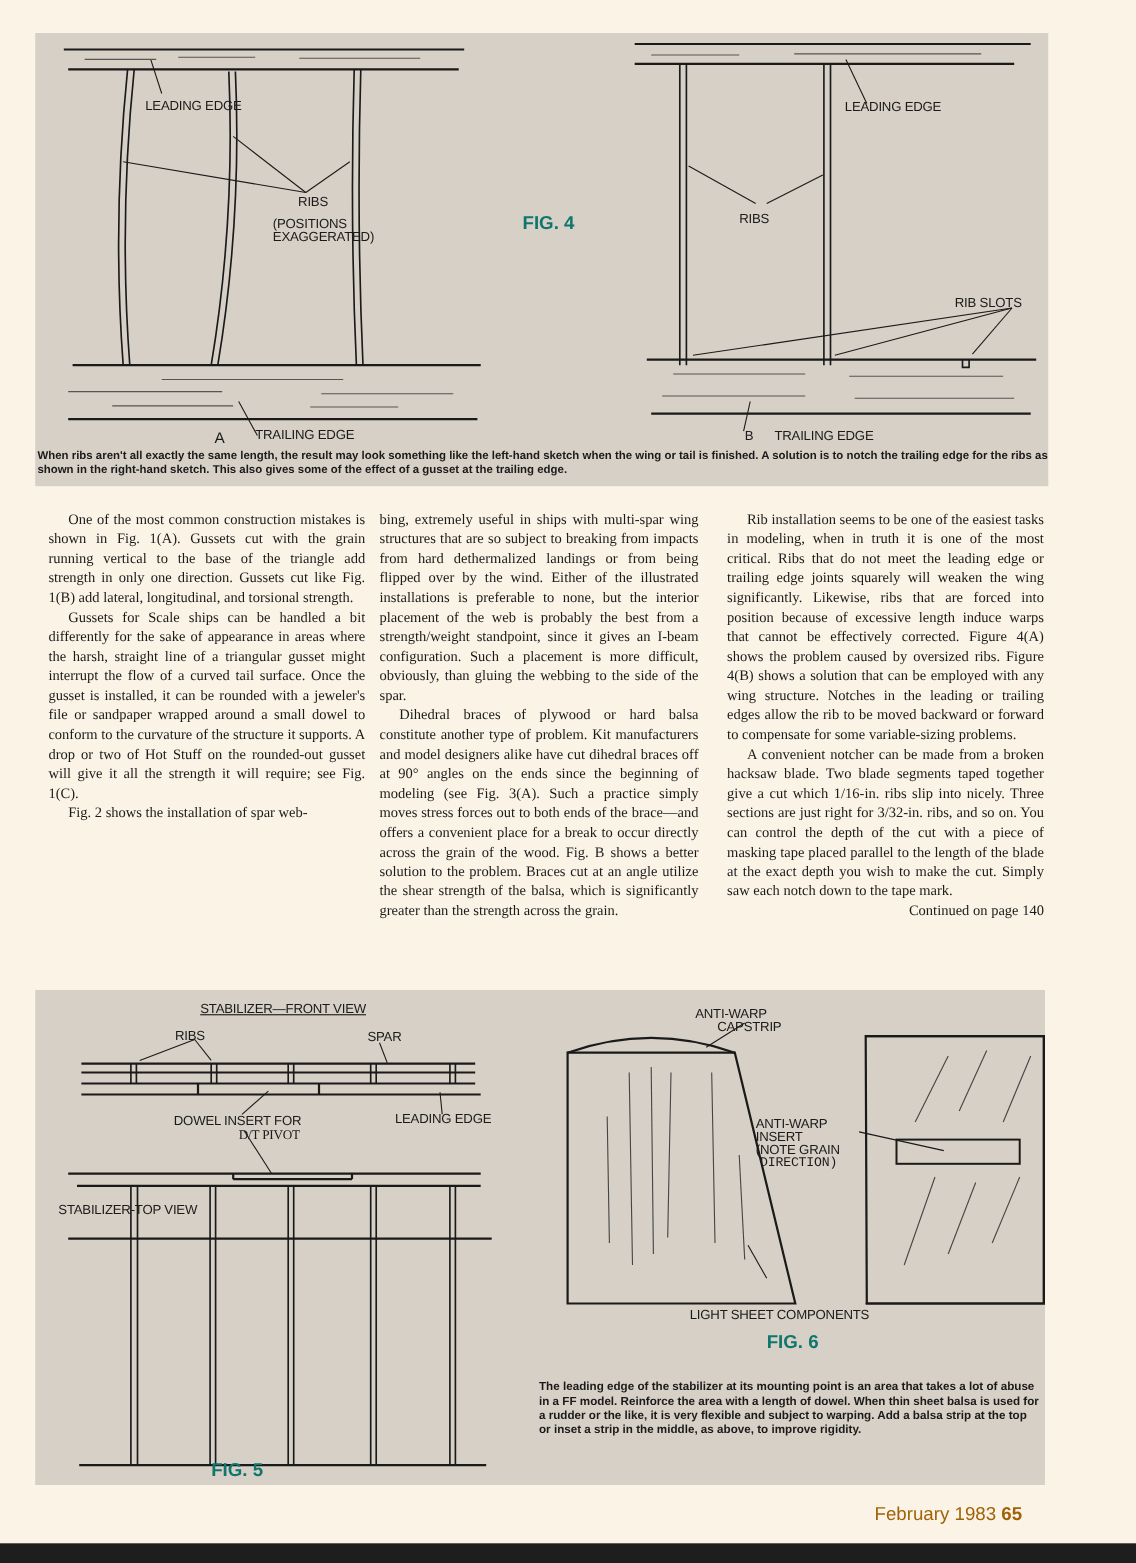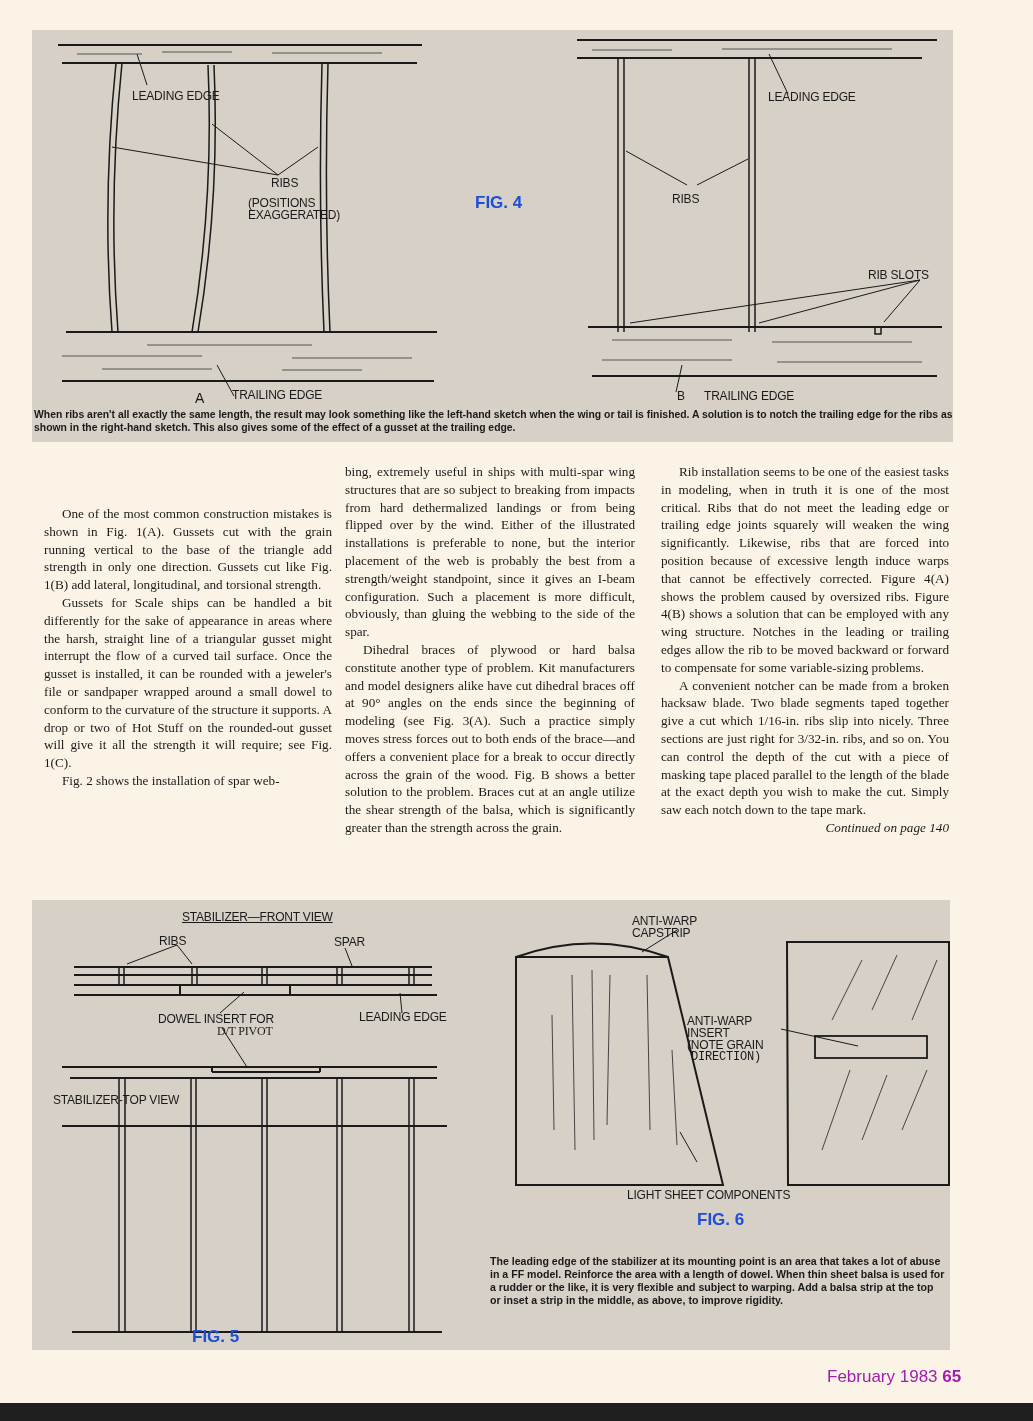--- a/index.html
+++ b/index.html
@@ -1,27 +1,27 @@
 <!DOCTYPE html>
 <html><head>
 <meta charset="utf-8">
 <style>
   html, body { margin:0; padding:0; }
   body { width:1033px; height:1421px; background:#1e1e1e; position:relative; overflow:hidden; font-family:"Liberation Serif", serif; }
   .page { position:absolute; left:0; top:0; width:1033px; height:1403px; background:#fbf4e6; }
   .panel { position:absolute; background:#d6d0c6; }
   .panel svg { position:absolute; left:0; top:0; }
   .lbl { position:absolute; font-family:"Liberation Sans", sans-serif; font-size:12px; color:#1a1a1a; white-space:pre; line-height:13px; letter-spacing:-0.2px; }
-  .figno { position:absolute; font-family:"Liberation Sans", sans-serif; font-weight:bold; font-size:17px; color:#1d4ed8; }
+  .figno { position:absolute; font-family:"Liberation Sans", sans-serif; font-weight:bold; font-size:17px; color:#0f766e; }
   .caption { position:absolute; font-family:"Liberation Sans", sans-serif; font-weight:bold; font-size:10.6px; line-height:13px; color:#1a1a1a; }
   .col { position:absolute; top:463px; width:288px; font-size:13.2px; line-height:17.8px; color:#1a1a1a; text-align:justify; }
   .col p { margin:0; text-indent:18px; }
   .col p.cont { text-indent:0; }
-  .cont-note { font-style:italic; float:right; }
-  .footer { position:absolute; left:827px; top:1367px; font-family:"Liberation Sans", sans-serif; font-size:17px; color:#a21caf; }
+  .cont-note { float:right; }
+  .footer { position:absolute; left:795px; top:1367px; font-family:"Liberation Sans", sans-serif; font-size:17px; color:#a16207; }
   .footer b { font-weight:bold; }
 </style>
 </head>
 <body>
 
 <div class="page">
 
   <div class="panel" style="left:32px; top:30px; width:921px; height:412px;">
     <svg width="921" height="412">
       <g stroke="#1a1a1a" fill="none" stroke-width="2">
@@ -93,21 +93,21 @@
     <span class="lbl" style="left:163px; top:362px; font-size:14px;">A</span>
     <span class="lbl" style="left:200px; top:359px;">TRAILING EDGE</span>
     <span class="lbl" style="left:736px; top:61px;">LEADING EDGE</span>
     <span class="lbl" style="left:640px; top:163px;">RIBS</span>
     <span class="lbl" style="left:836px; top:239px;">RIB SLOTS</span>
     <span class="lbl" style="left:645px; top:360px;">B</span>
     <span class="lbl" style="left:672px; top:360px;">TRAILING EDGE</span>
     <div class="caption" style="left:2px; top:378px; width:920px; font-size:10.4px;">When ribs aren't all exactly the same length, the result may look something like the left-hand sketch when the wing or tail is finished. A solution is to notch the trailing edge for the ribs as shown in the right-hand sketch. This also gives some of the effect of a gusset at the trailing edge.</div>
   </div>
 
-  <div class="col" style="left:44px;margin-top:42px;">
+  <div class="col" style="left:44px;">
     <p>One of the most common construction mistakes is shown in Fig. 1(A). Gussets cut with the grain running vertical to the base of the triangle add strength in only one direction. Gussets cut like Fig. 1(B) add lateral, longitudinal, and torsional strength.</p>
     <p>Gussets for Scale ships can be handled a bit differently for the sake of appearance in areas where the harsh, straight line of a triangular gusset might interrupt the flow of a curved tail surface. Once the gusset is installed, it can be rounded with a jeweler's file or sandpaper wrapped around a small dowel to conform to the curvature of the structure it supports. A drop or two of Hot Stuff on the rounded-out gusset will give it all the strength it will require; see Fig. 1(C).</p>
     <p>Fig. 2 shows the installation of spar web-</p>
   </div>
   <div class="col" style="left:345px; width:290px;">
     <p class="cont">bing, extremely useful in ships with multi-spar wing structures that are so subject to breaking from impacts from hard dethermalized landings or from being flipped over by the wind. Either of the illustrated installations is preferable to none, but the interior placement of the web is probably the best from a strength/weight standpoint, since it gives an I-beam configuration. Such a placement is more difficult, obviously, than gluing the webbing to the side of the spar.</p>
     <p>Dihedral braces of plywood or hard balsa constitute another type of problem. Kit manufacturers and model designers alike have cut dihedral braces off at 90° angles on the ends since the beginning of modeling (see Fig. 3(A). Such a practice simply moves stress forces out to both ends of the brace—and offers a convenient place for a break to occur directly across the grain of the wood. Fig. B shows a better solution to the problem. Braces cut at an angle utilize the shear strength of the balsa, which is significantly greater than the strength across the grain.</p>
   </div>
   <div class="col" style="left:661px;">
     <p>Rib installation seems to be one of the easiest tasks in modeling, when in truth it is one of the most critical. Ribs that do not meet the leading edge or trailing edge joints squarely will weaken the wing significantly. Likewise, ribs that are forced into position because of excessive length induce warps that cannot be effectively corrected. Figure 4(A) shows the problem caused by oversized ribs. Figure 4(B) shows a solution that can be employed with any wing structure. Notches in the leading or trailing edges allow the rib to be moved backward or forward to compensate for some variable-sizing problems.</p>
@@ -198,21 +198,21 @@
     </svg>
     <span class="lbl" style="left:150px; top:11px; text-decoration:underline;">STABILIZER—FRONT VIEW</span>
     <span class="lbl" style="left:127px; top:35px;">RIBS</span>
     <span class="lbl" style="left:302px; top:36px;">SPAR</span>
     <span class="lbl" style="left:126px; top:113px;">DOWEL INSERT FOR</span>
     <span class="lbl" style="left:185px; top:125px;font-family:Liberation Serif, serif;">D/T PIVOT</span>
     <span class="lbl" style="left:327px; top:111px;">LEADING EDGE</span>
     <span class="lbl" style="left:21px; top:146px;margin-top:48px;">STABILIZER-TOP VIEW</span>
     <span class="figno" style="left:160px; top:427px;">FIG. 5</span>
     <span class="lbl" style="left:600px; top:15px;">ANTI-WARP</span>
-    <span class="lbl" style="left:600px; top:27px;">CAPSTRIP</span>
+    <span class="lbl" style="left:620px; top:27px;">CAPSTRIP</span>
     <span class="lbl" style="left:655px; top:115px;">ANTI-WARP</span>
     <span class="lbl" style="left:655px; top:127px;">INSERT</span>
     <span class="lbl" style="left:655px; top:139px;">(NOTE GRAIN</span>
     <span class="lbl" style="left:659px; top:151px;font-family:Liberation Mono, monospace;">DIRECTION)</span>
     <span class="lbl" style="left:595px; top:277px;margin-top:12px;">LIGHT SHEET COMPONENTS</span>
     <span class="figno" style="left:665px; top:310px;">FIG. 6</span>
     <div class="caption" style="left:458px; top:355px; width:455px;">The leading edge of the stabilizer at its mounting point is an area that takes a lot of abuse in a FF model. Reinforce the area with a length of dowel. When thin sheet balsa is used for a rudder or the like, it is very flexible and subject to warping. Add a balsa strip at the top or inset a strip in the middle, as above, to improve rigidity.</div>
   </div>
 
   <div class="footer">

